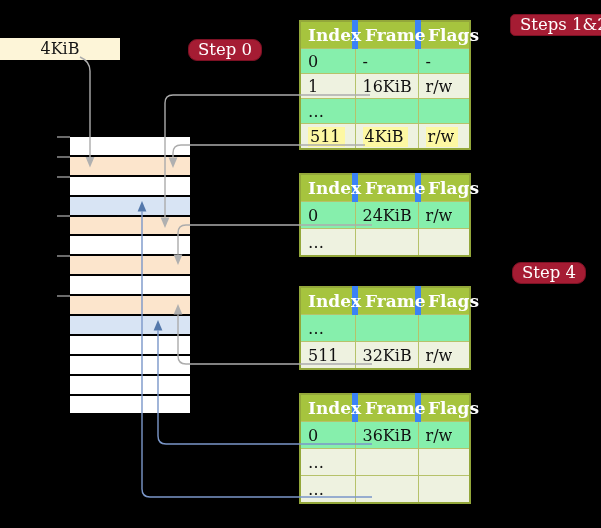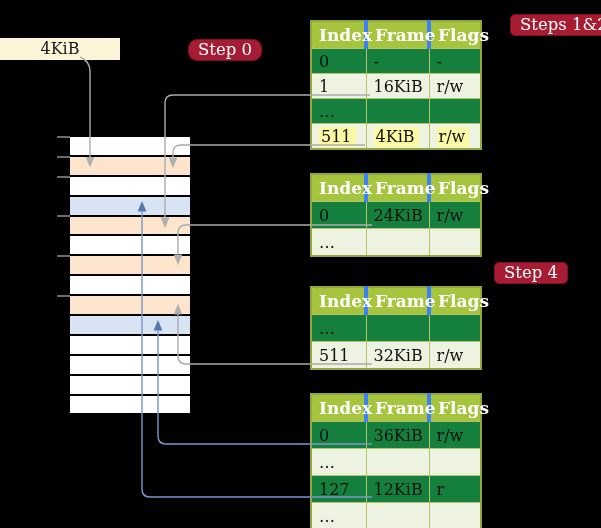--- a/index.html
+++ b/index.html
@@ -14,39 +14,39 @@
   }
   
   .badge{
     position:absolute;background:#a51c33;color:#fff;border:1px solid #7c1124;
     border-radius:5px;padding:0 9px;font-size:16.5px;line-height:20px;height:20px;
     white-space:nowrap;
   }
   .badge-step0 {left:188px;top:39px;border-radius:9px;}
   .badge-steps12{left:510px;top:14px;}
   .badge-step3 {left:521px;top:155px;}
-  .badge-step4 {left:494px;top:262px;}
+  .badge-step4 {left:512px;top:262px;border-radius:9px;}
   
   .memory{
     position:absolute;left:70px;top:137px;width:120px;
     display:flex;flex-direction:column;gap:2px;
   }
   .memrow{height:17.9px;}
   .memrow[data-kind="free"]{background:#ffffff;}
   .memrow[data-kind="pt"]  {background:#fce5cc;}
   .memrow[data-kind="data"]{background:#d8e4f4;}
   
   table.ptable{
-    position:absolute;left:310px;width:170px;border-collapse:collapse;table-layout:fixed;
-    background:#15803d;border:2px solid #93a73a;font-size:16px;color:#111;
+    position:absolute;left:299px;width:170px;border-collapse:collapse;table-layout:fixed;
+    background:#86efac;border:2px solid #93a73a;font-size:16px;color:#111;
   }
   .t1{top:20px;} .t2{top:173px;} .t3{top:286px;} .t4{top:393px;}
   .ptable th{
     background:#a6c43e;color:#fff;font-weight:bold;font-size:17px;text-align:left;
-    height:26px;padding:0 0 0 7px;border-left:4px solid #3b82f6;
+    height:26px;padding:0 0 0 7px;border-left:6px solid #3b82f6;
   }
   .ptable th:first-child{border-left:none;}
   .ptable td{
     border:1px solid #b6c26a;padding:0 0 0 7px;height:26px;vertical-align:middle;
   }
   .t1 td{height:24px;}
   .ptable tr[data-shade="tint"] td{background:#eef2e0;}
   .ptable tr[data-hl="y"] .ct{background:#fdf8a3;padding:0 4px 1px 2px;}
   svg.overlay{position:absolute;left:0;top:0;pointer-events:none;z-index:5;}
 </style>
@@ -188,25 +188,20 @@
       <tr data-shade="plain">
         <td><span class="ct">0</span></td>
         <td><span class="ct">36KiB</span></td>
         <td><span class="ct">r/w</span></td>
       </tr>
       <tr data-shade="tint">
         <td><span class="ct">…</span></td>
         <td><span class="ct"></span></td>
         <td><span class="ct"></span></td>
       </tr>
-      <tr data-shade="plain">
-        <td><span class="ct">127</span></td>
-        <td><span class="ct">12KiB</span></td>
-        <td><span class="ct">r</span></td>
-      </tr>
       <tr data-shade="tint">
         <td><span class="ct">…</span></td>
         <td><span class="ct"></span></td>
         <td><span class="ct"></span></td>
       </tr>
     </tbody>
   </table>
 
   <svg class="overlay" width="601" height="528" viewBox="0 0 601 528">
 

